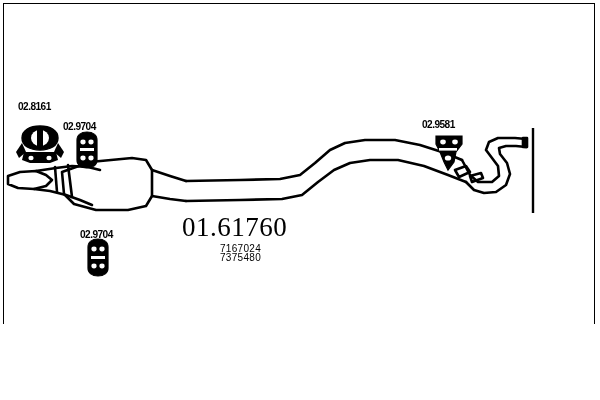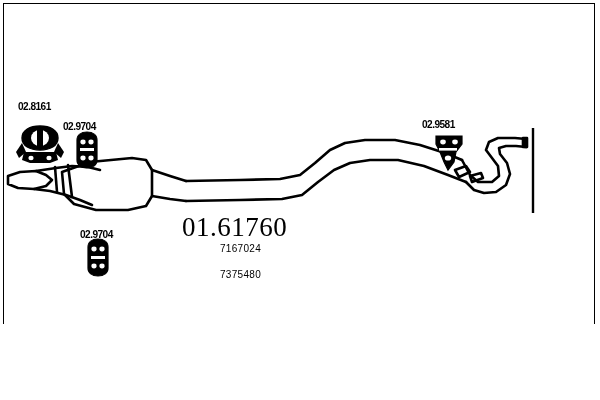--- a/index.html
+++ b/index.html
@@ -56,21 +56,21 @@
   }
   .oem {
     position: absolute;
     font-family: "Liberation Sans", sans-serif;
     font-size: 10px;
     letter-spacing: 0.3px;
     color: #000000;
     white-space: nowrap;
   }
   #oem-0 { left: 220px; top: 243px; }
-  #oem-1 { left: 220px; top: 269px; }
+  #oem-1 { left: 220px; top: 252px; }
 </style>
 </head>
 <body>
 
 <div id="page">
 
   <div id="frame"></div>
 
   <svg id="drawing-svg" viewBox="0 0 600 400">
 

